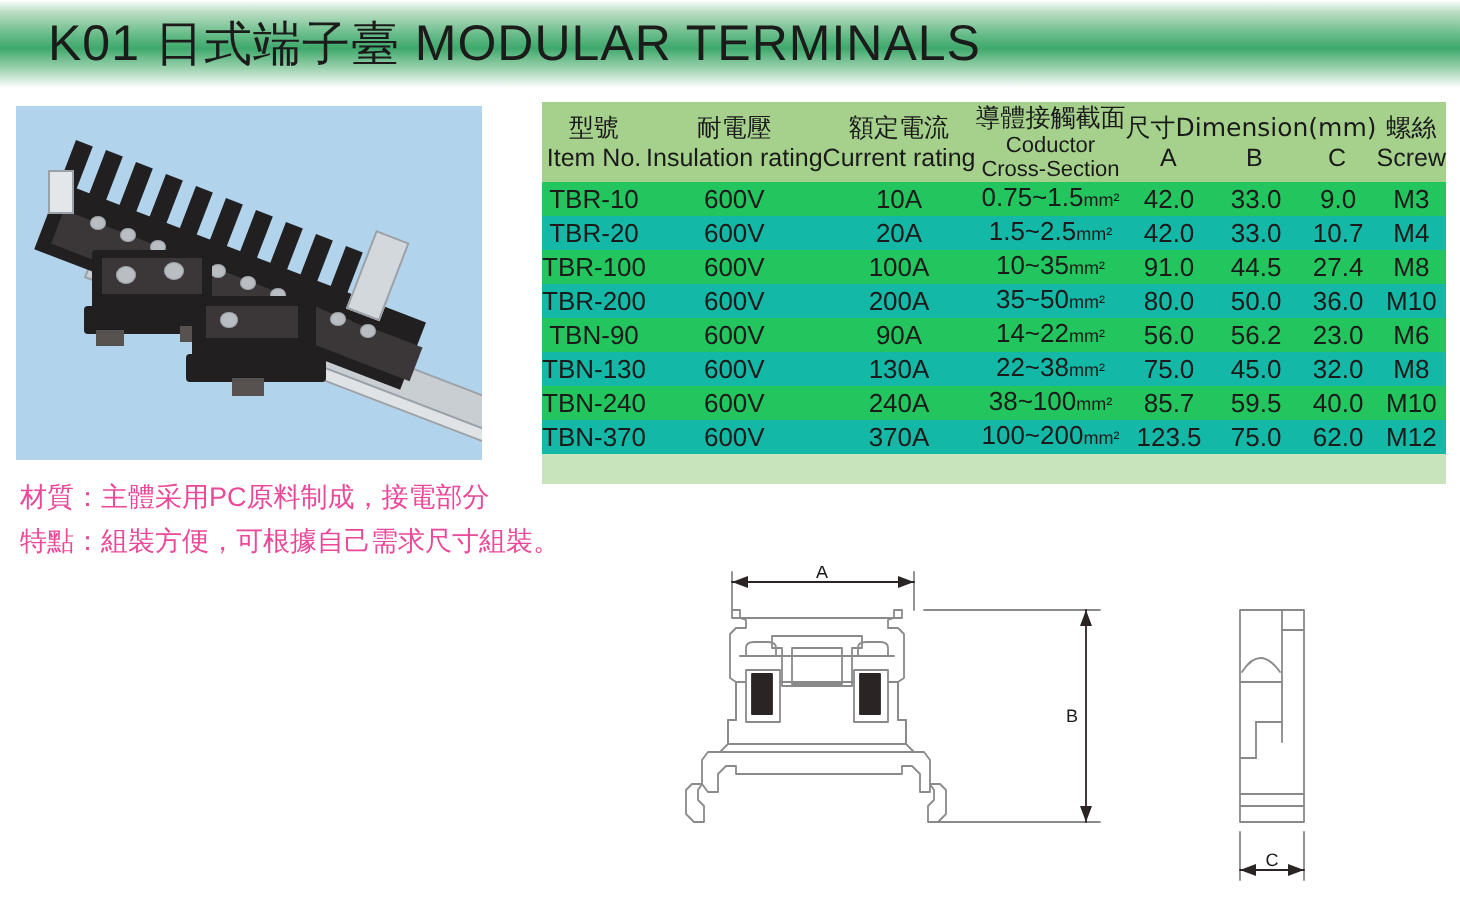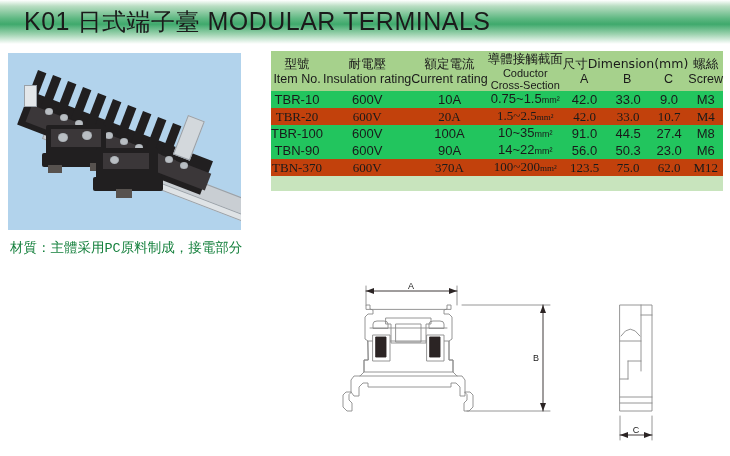--- a/index.html
+++ b/index.html
@@ -72,24 +72,24 @@
     background: #b9bec3;
     border-radius: 50%;
     box-shadow: inset 0 0 1px #6f757a;
   }
 
   
   #spec-notes {
     position: absolute;
     left: 10px; top: 238px;
     width: 258px;
-    font-family: Liberation Mono, monospace;
+    font-family: Liberation Sans, sans-serif;
     font-size: 13.5px;
     line-height: 22px;
-    color: #15803d;
+    color: #ec4899;
   }
   #spec-notes .note-line { white-space: nowrap; }
   #spec-notes .indent { padding-left: 42px; }
 
   
   #spec-table {
     position: absolute;
     left: 271px; top: 51px;
     width: 452px;
     border-collapse: collapse;
@@ -114,21 +114,21 @@
   #spec-table thead .en-h {
     display: block;
     font-size: 12.5px;
   }
   #spec-table thead .en-h.two-line { font-size: 11px; line-height: 12px; }
   #spec-table thead .dim-group {
     font-size: 12.5px;
   }
   #spec-table tbody td { height: 16.2px; font-size: 13px; }
   #spec-table tbody tr.odd { background: #22c55e; }
-  #spec-table tbody tr.even { background: #c2410c; font-family: Liberation Serif, serif; }
+  #spec-table tbody tr.even { background: #14b8a6; }
   #spec-table tbody tr.pad { background: #c8e4bd; }
   #spec-table tbody tr.pad td { height: 15px; }
   .mmsq { font-size: 9px; vertical-align: baseline; }
 
   
   #tech-drawing {
     position: absolute;
     left: 340px; top: 283px;
     width: 390px; height: 173px;
   }
@@ -199,20 +199,23 @@
     <div class="blk blk-lt" style="left:95px; top:100px; width:46px; height:16px;"></div>
     <div class="screw" style="left:102px; top:103px; width:9px; height:8px;"></div>
     <div class="blk" style="left:85px; top:124px; width:70px; height:14px; border-radius:2px;"></div>
     <div class="blk blk-hi" style="left:108px; top:136px; width:16px; height:9px;"></div>
   </div>
 </div>
 
 <div id="spec-notes">
   <div class="note-line">
     <span>材質：</span><span>主體采用PC原料制成，接電部分</span>
+  </div>
+  <div class="note-line">
+    <span>特點：</span><span>組裝方便，可根據自己需求尺寸組裝。</span>
   </div>
 </div>
 
 <table id="spec-table">
   <colgroup>
     <col style="width:66px">
     <col style="width:87px">
     <col style="width:87px">
     <col style="width:90px">
     <col style="width:34px">
@@ -278,29 +281,59 @@
       <tr class="odd">
         <td>TBR-100</td>
         <td>600V</td>
         <td>100A</td>
         <td>10~35<span class="mmsq">mm²</span></td>
         <td>91.0</td>
         <td>44.5</td>
         <td>27.4</td>
         <td>M8</td>
       </tr>
+      <tr class="even">
+        <td>TBR-200</td>
+        <td>600V</td>
+        <td>200A</td>
+        <td>35~50<span class="mmsq">mm²</span></td>
+        <td>80.0</td>
+        <td>50.0</td>
+        <td>36.0</td>
+        <td>M10</td>
+      </tr>
       <tr class="odd">
         <td>TBN-90</td>
         <td>600V</td>
         <td>90A</td>
         <td>14~22<span class="mmsq">mm²</span></td>
         <td>56.0</td>
-        <td>50.3</td>
+        <td>56.2</td>
         <td>23.0</td>
         <td>M6</td>
+      </tr>
+      <tr class="even">
+        <td>TBN-130</td>
+        <td>600V</td>
+        <td>130A</td>
+        <td>22~38<span class="mmsq">mm²</span></td>
+        <td>75.0</td>
+        <td>45.0</td>
+        <td>32.0</td>
+        <td>M8</td>
+      </tr>
+      <tr class="odd">
+        <td>TBN-240</td>
+        <td>600V</td>
+        <td>240A</td>
+        <td>38~100<span class="mmsq">mm²</span></td>
+        <td>85.7</td>
+        <td>59.5</td>
+        <td>40.0</td>
+        <td>M10</td>
       </tr>
       <tr class="even">
         <td>TBN-370</td>
         <td>600V</td>
         <td>370A</td>
         <td>100~200<span class="mmsq">mm²</span></td>
         <td>123.5</td>
         <td>75.0</td>
         <td>62.0</td>
         <td>M12</td>

